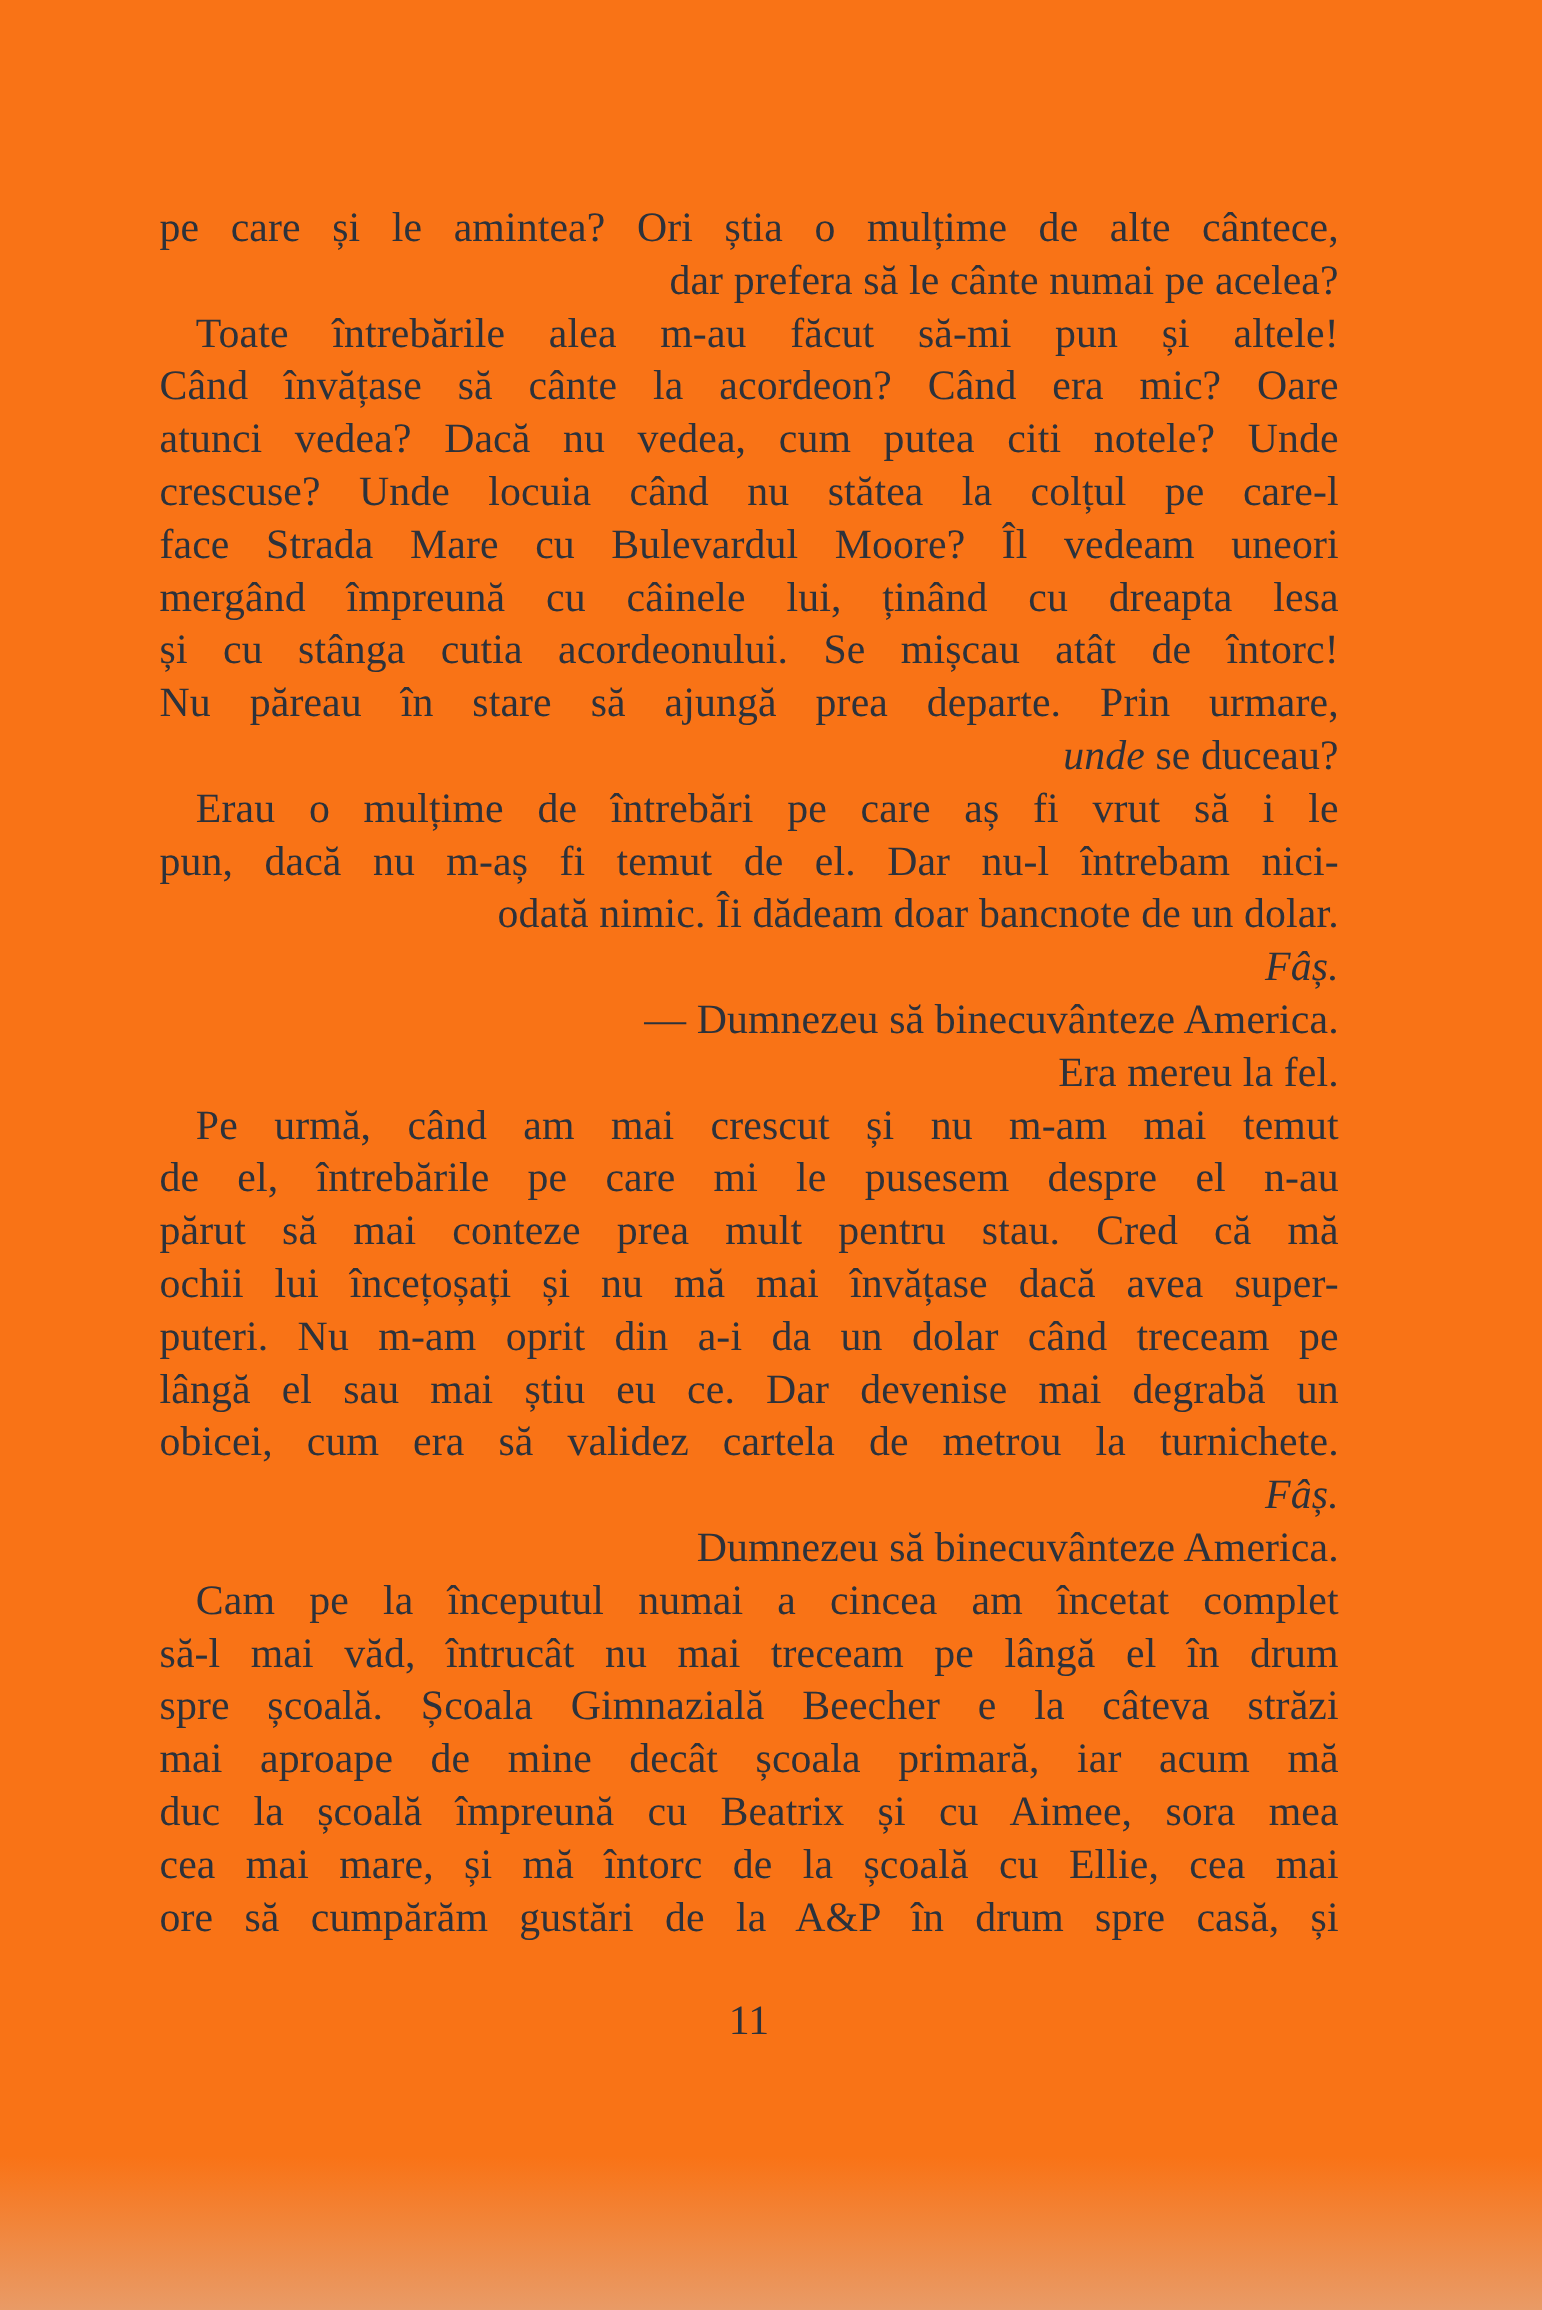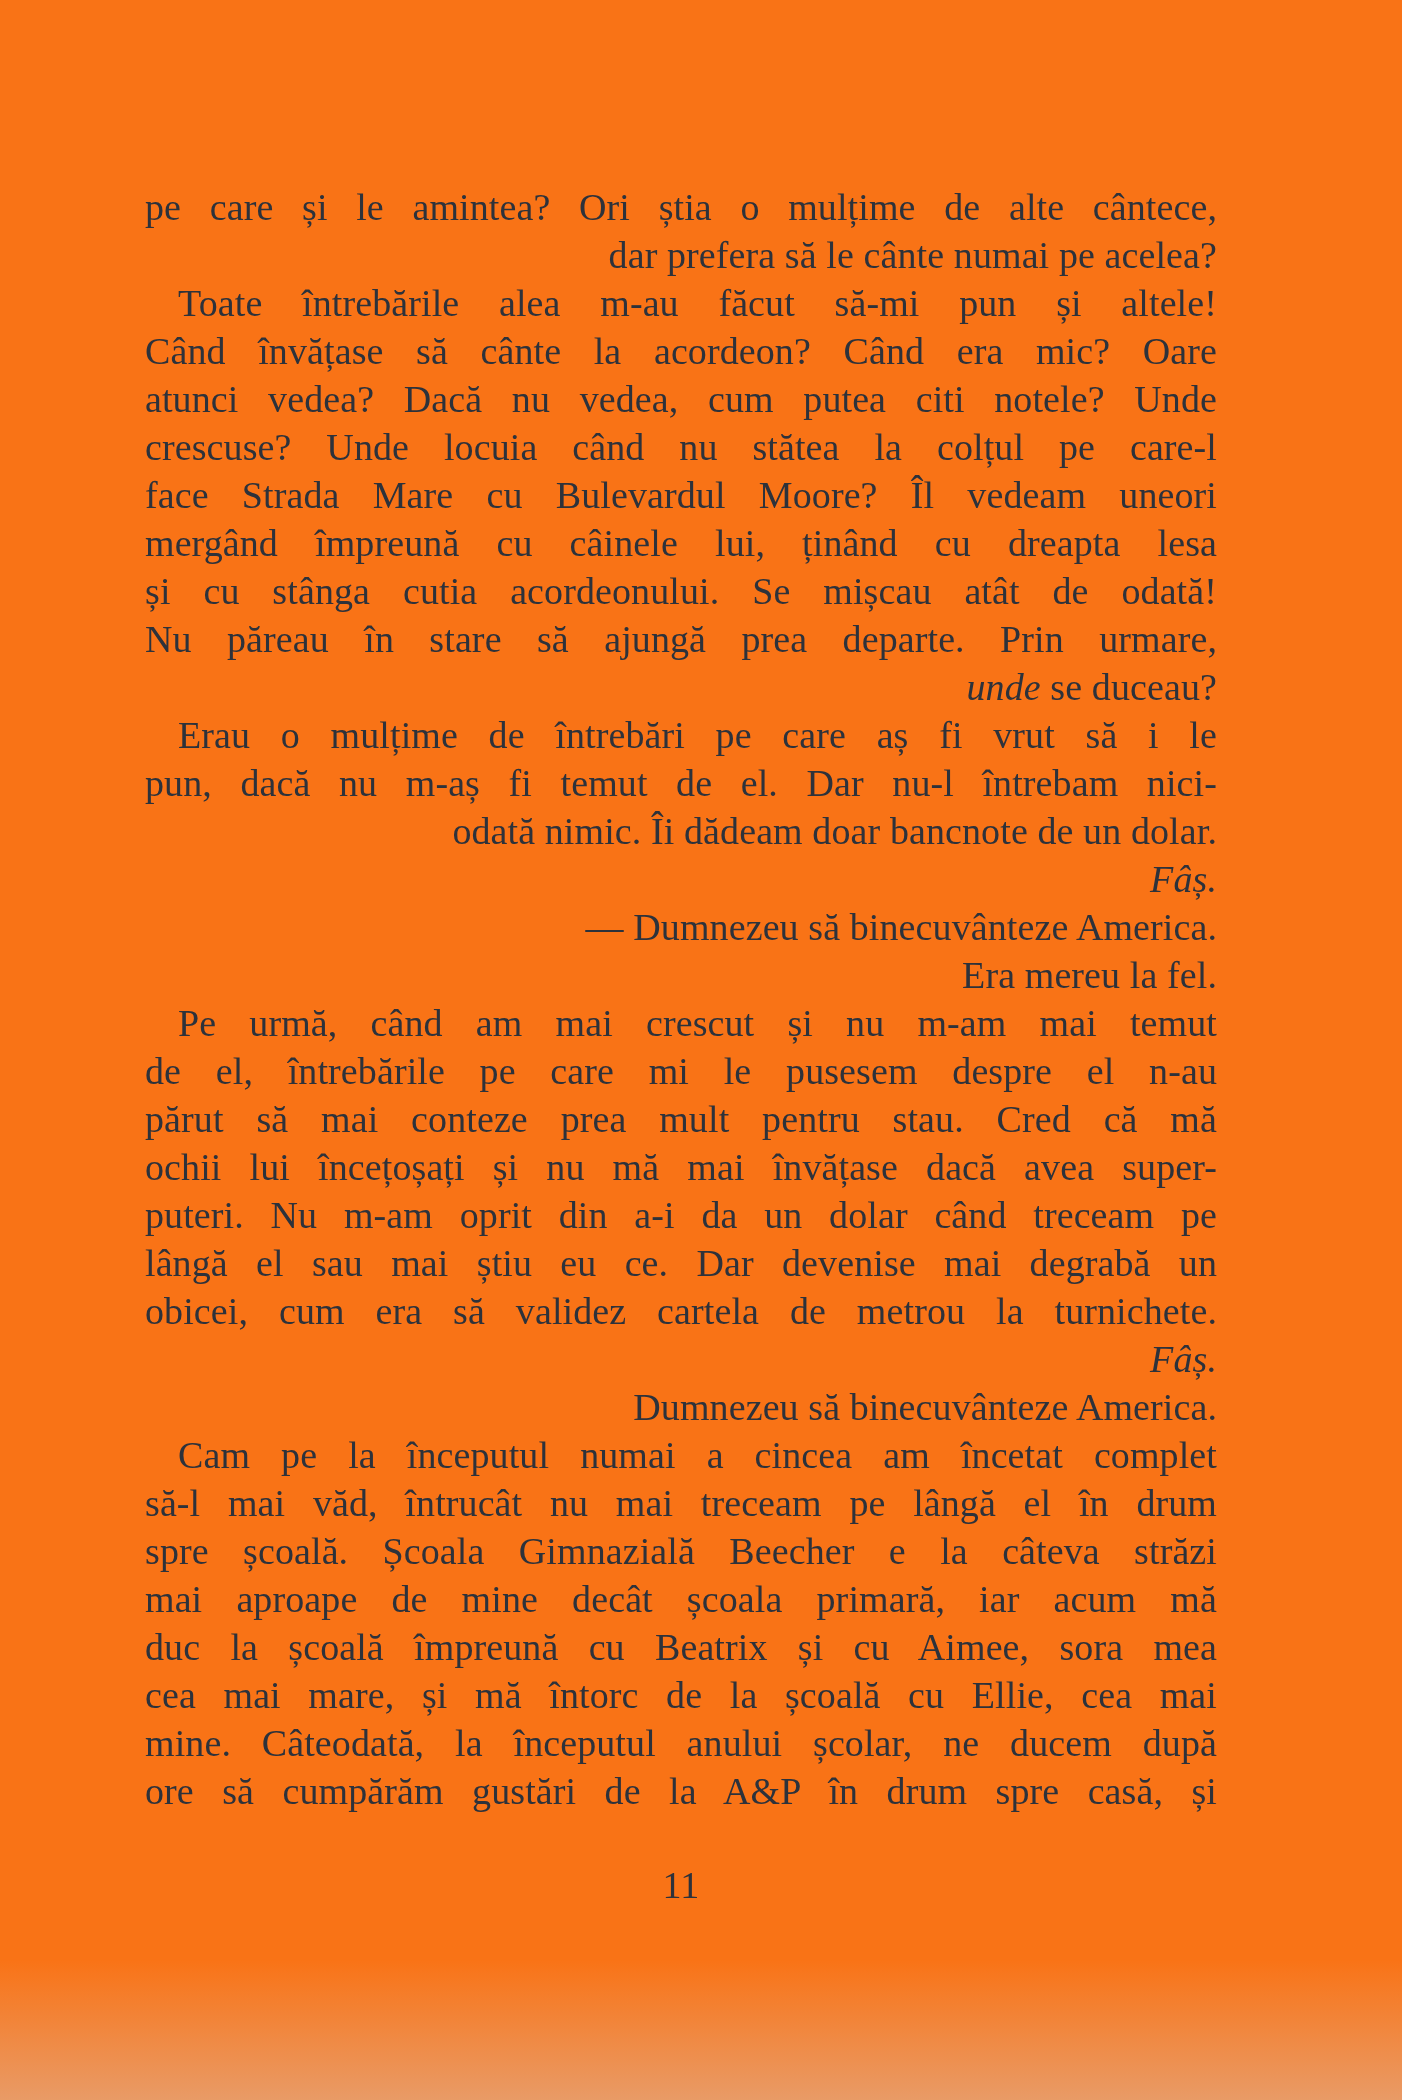--- a/index.html
+++ b/index.html
@@ -67,21 +67,21 @@
   <div class="page-text">
     <div id="lines-host">
         <div class="line justify"><span>pe care și le amintea? Ori știa o mulțime de alte cântece,</span></div>
         <div class="line"><span>dar prefera să le cânte numai pe acelea?</span></div>
         <div class="line indent justify"><span>Toate întrebările alea m-au făcut să-mi pun și altele!</span></div>
         <div class="line justify"><span>Când învățase să cânte la acordeon? Când era mic? Oare</span></div>
         <div class="line justify"><span>atunci vedea? Dacă nu vedea, cum putea citi notele? Unde</span></div>
         <div class="line justify"><span>crescuse? Unde locuia când nu stătea la colțul pe care-l</span></div>
         <div class="line justify"><span>face Strada Mare cu Bulevardul Moore? Îl vedeam uneori</span></div>
         <div class="line justify"><span>mergând împreună cu câinele lui, ținând cu dreapta lesa</span></div>
-        <div class="line justify"><span>și cu stânga cutia acordeonului. Se mișcau atât de odată!</span></div>
+        <div class="line justify"><span>și cu stânga cutia acordeonului. Se mișcau atât de întorc!</span></div>
         <div class="line justify"><span>Nu păreau în stare să ajungă prea departe. Prin urmare,</span></div>
         <div class="line"><span class="italic">unde</span><span> se duceau?</span></div>
         <div class="line indent justify"><span>Erau o mulțime de întrebări pe care aș fi vrut să i le</span></div>
         <div class="line justify"><span>pun, dacă nu m-aș fi temut de el. Dar nu-l întrebam nici-</span></div>
         <div class="line"><span>odată nimic. Îi dădeam doar bancnote de un dolar.</span></div>
         <div class="line indent"><span class="italic">Fâș.</span></div>
         <div class="line indent"><span>— Dumnezeu să binecuvânteze America.</span></div>
         <div class="line indent"><span>Era mereu la fel.</span></div>
         <div class="line indent justify"><span>Pe urmă, când am mai crescut și nu m-am mai temut</span></div>
         <div class="line justify"><span>de el, întrebările pe care mi le pusesem despre el n-au</span></div>
@@ -91,19 +91,18 @@
         <div class="line justify"><span>lângă el sau mai știu eu ce. Dar devenise mai degrabă un</span></div>
         <div class="line justify"><span>obicei, cum era să validez cartela de metrou la turnichete.</span></div>
         <div class="line indent"><span class="italic">Fâș.</span></div>
         <div class="line indent"><span>Dumnezeu să binecuvânteze America.</span></div>
         <div class="line indent justify"><span>Cam pe la începutul numai a cincea am încetat complet</span></div>
         <div class="line justify"><span>să-l mai văd, întrucât nu mai treceam pe lângă el în drum</span></div>
         <div class="line justify"><span>spre școală. Școala Gimnazială Beecher e la câteva străzi</span></div>
         <div class="line justify"><span>mai aproape de mine decât școala primară, iar acum mă</span></div>
         <div class="line justify"><span>duc la școală împreună cu Beatrix și cu Aimee, sora mea</span></div>
         <div class="line justify"><span>cea mai mare, și mă întorc de la școală cu Ellie, cea mai</span></div>
-        <div class="line justify"><span>mine. Câteodată, la începutul anului școlar, ne ducem după</span></div>
         <div class="line justify"><span>ore să cumpărăm gustări de la A&amp;P în drum spre casă, și</span></div>
       </div>
     <div class="page-number">11</div>
   </div>
   <div class="bottom-fade"></div>
 </div>
 
 </body></html>

